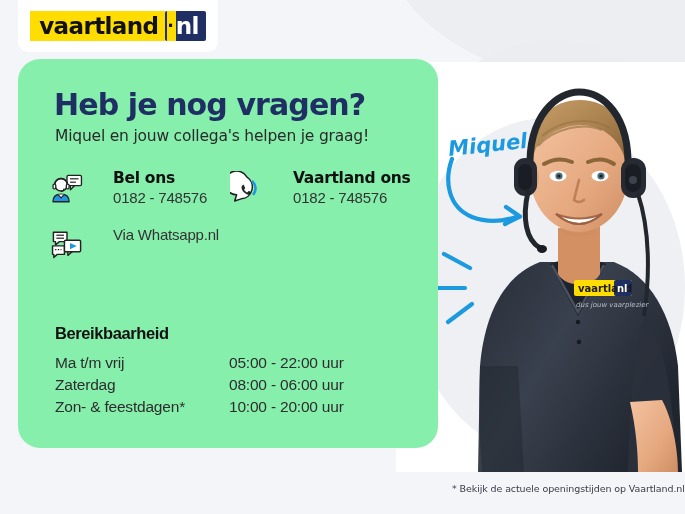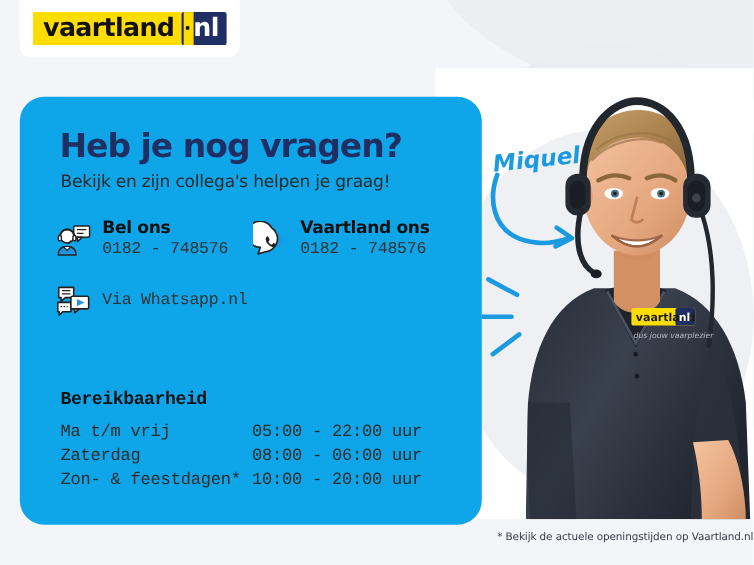--- a/index.html
+++ b/index.html
@@ -87,23 +87,23 @@
   }
   .logo-navy-text {
     font-family: "DejaVu Sans", sans-serif;
     font-weight: 700; font-size: 23px;
     color: #ffffff; letter-spacing: -0.6px; line-height: 1;
   }
 
   
   .card {
     position: absolute;
-    left: 18px; top: 88px;
+    left: 18px; top: 59px;
     width: 420px; height: 389px;
-    background: #0ea5e9;
+    background: #86efac;
     border-radius: 22px;
     z-index: 10;
   }
 
   .headline {
     position: absolute; left: 36px; top: 28px;
     font-family: "DejaVu Sans", sans-serif;
     font-size: 30px; font-weight: 700;
     color: #1f2f63;
     letter-spacing: -0.9px;
@@ -114,57 +114,57 @@
     font-family: "DejaVu Sans", sans-serif;
     font-size: 15.5px; font-weight: 400;
     color: #2a2a2a;
     letter-spacing: -0.2px;
     white-space: nowrap;
   }
 
   
   .contacts { position: absolute; left: 32px; top: 110px; width: 370px; }
   .contact-row { display: flex; margin-bottom: 10px; }
-  .contact-item { display: flex; align-items: center; }
+  .contact-item { display: flex; align-items: flex-start; gap: 20px; }
   .contact-item.col1 { width: 180px; }
   .contact-icon {
     width: 34px; height: 36px;
     flex: 0 0 34px;
     margin-right: 9px;
     margin-top: 2px;
   }
   .contact-icon svg { display: block; width: 100%; height: 100%; }
   .contact-title {
     font-family: "DejaVu Sans", sans-serif;
     font-size: 15.5px; font-weight: 700;
     color: #111111; letter-spacing: -0.3px;
     line-height: 1.25;
     white-space: nowrap;
   }
   .contact-sub {
-    font-family: Liberation Mono, monospace;
+    font-family: Liberation Sans, sans-serif;
     font-size: 15px; font-weight: 400;
     color: #333333; letter-spacing: -0.2px;
     line-height: 1.35;
     white-space: nowrap;
   }
 
   
   .hours-title {
     position: absolute; left: 37px; top: 265px;
-    font-family: Liberation Mono, monospace;
+    font-family: Liberation Sans, sans-serif;
     font-size: 16.5px; font-weight: 700; color: #111111;
     letter-spacing: -0.4px;
   }
   .hours-table {
     position: absolute; left: 37px; top: 293px;
     border-collapse: collapse;
   }
   .hours-table td {
-    font-family: Liberation Mono, monospace;
+    font-family: Liberation Sans, sans-serif;
     font-size: 15.5px; color: #2d2d2d;
     letter-spacing: -0.2px;
     padding: 2px 0;
     white-space: nowrap;
   }
   .hours-table td.day { width: 174px; }
 
   
   .miquel-label {
     position: absolute; left: 448px; top: 133px;
@@ -210,21 +210,21 @@
       <div class="logo-navy">
         <span class="logo-dot">·</span>
         <span class="logo-navy-text">nl</span>
       </div>
     </div>
   </div>
 
   <div class="card">
 
     <div class="headline">Heb je nog vragen?</div>
-    <div class="subline">Bekijk en zijn collega's helpen je graag!</div>
+    <div class="subline">Miquel en jouw collega's helpen je graag!</div>
 
     <div class="contacts">
 
       <div class="contact-row">
 
         <div class="contact-item col1">
           <div class="contact-icon">
             <svg viewBox="0 0 40 40">
               <rect x="20" y="4" width="17" height="12" rx="1.5" fill="#fff" stroke="#222" stroke-width="1.6"></rect>
               <path d="M24 16 L24 21 L29 16 Z" fill="#fff" stroke="#222" stroke-width="1.6" stroke-linejoin="round"></path>

